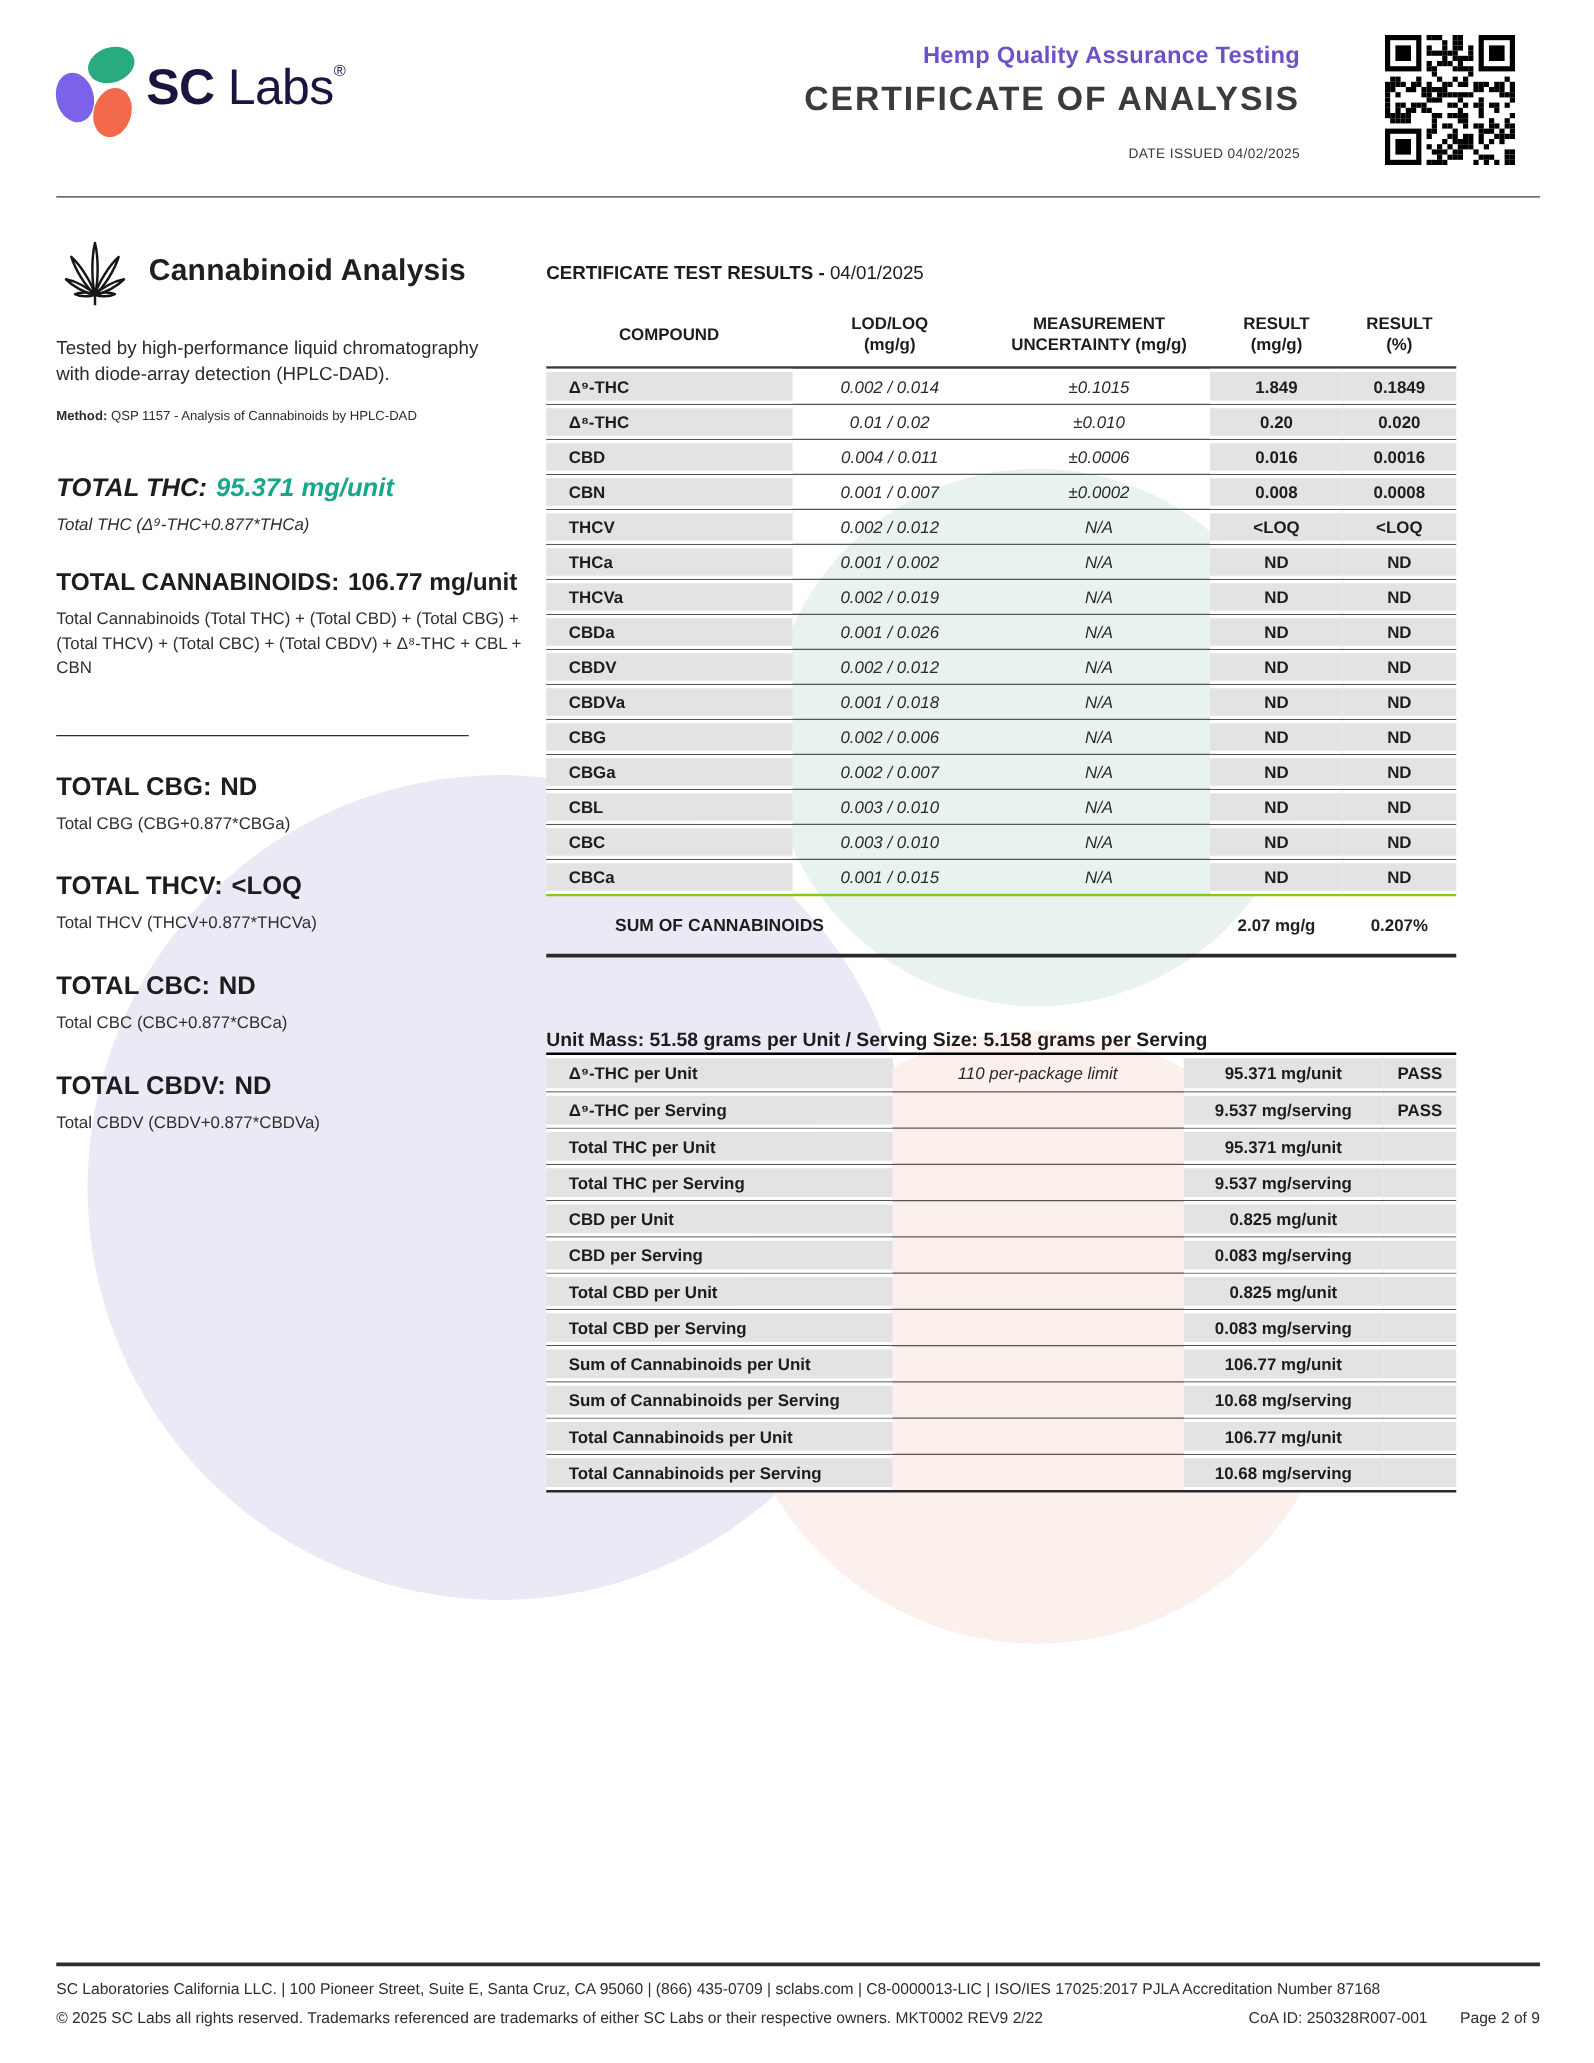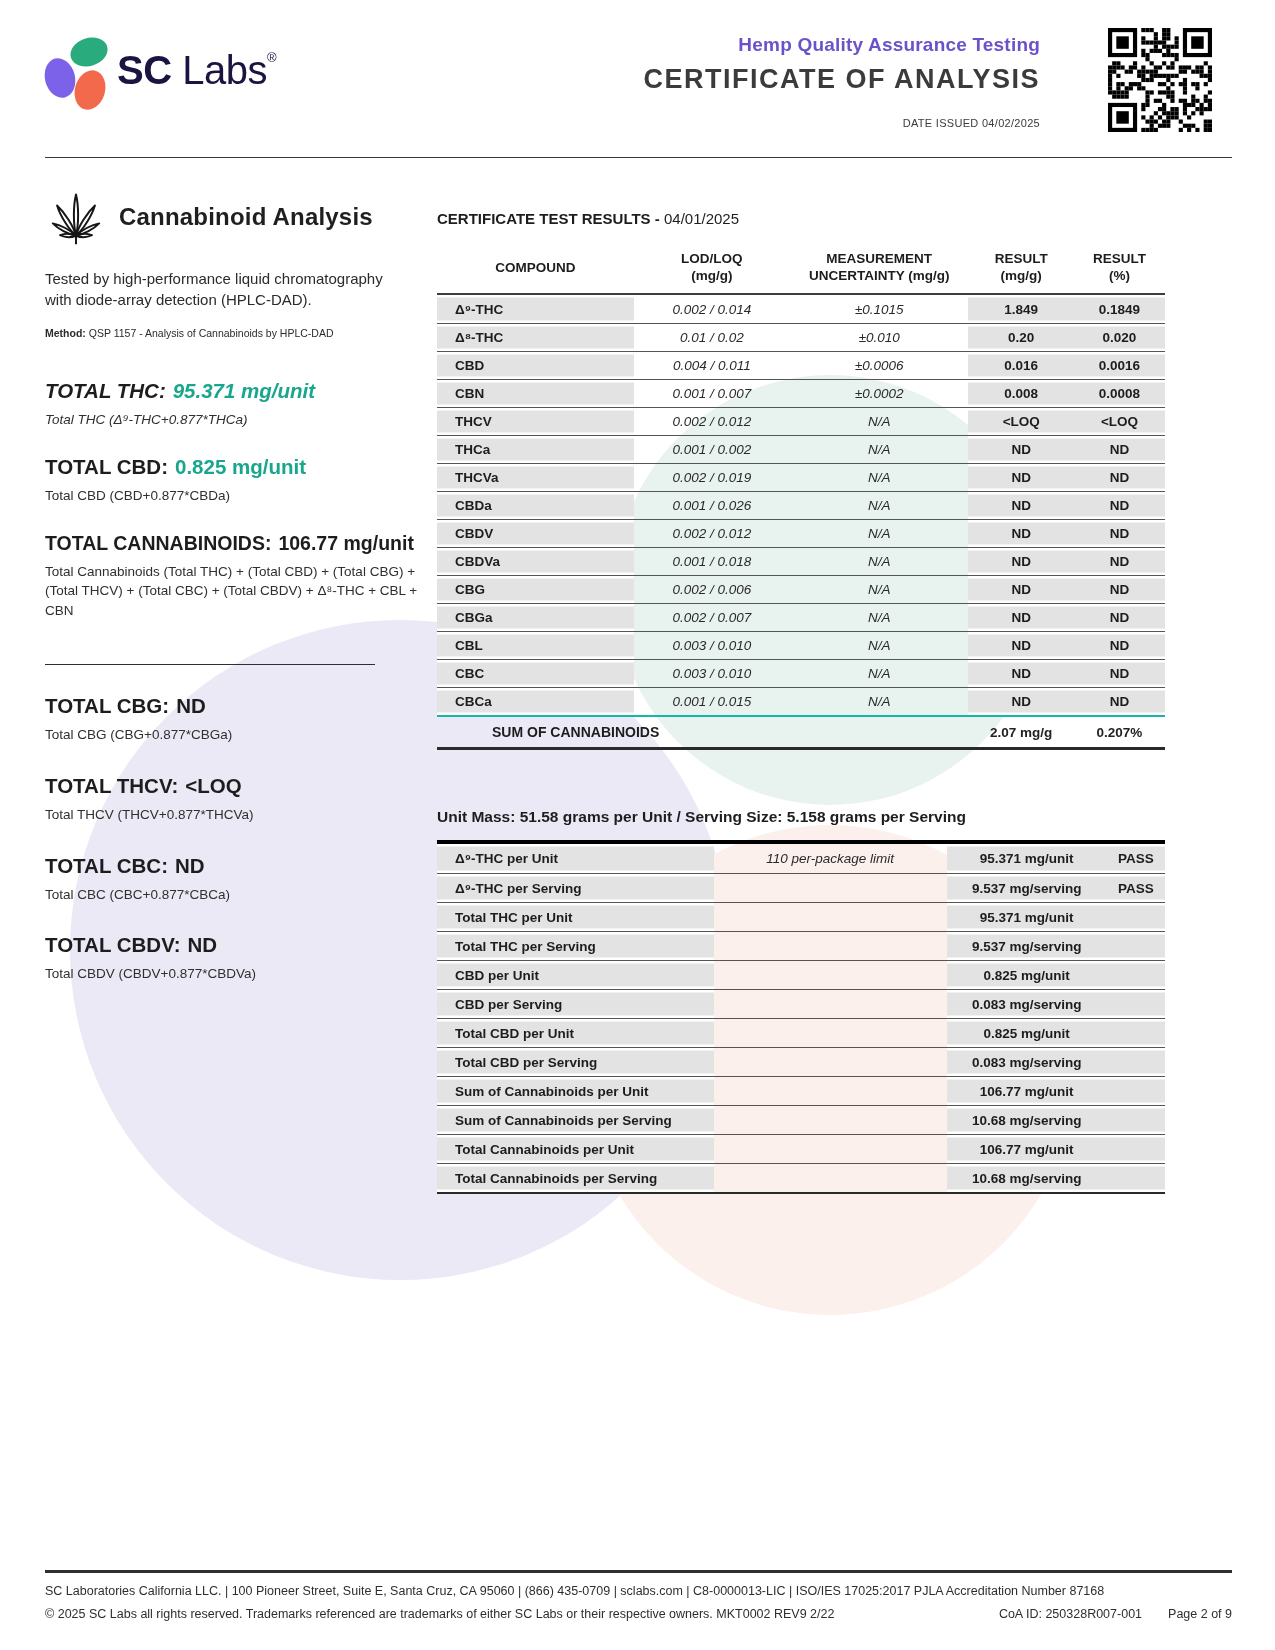--- a/index.html
+++ b/index.html
@@ -74,28 +74,28 @@
   .ital { font-style:italic; color:#2a2a2a; }
   .left-al { justify-content:flex-start; padding-left:18px; }
 
   
   .t1 .c1 { width:27%; }
   .t1 .c2 { width:21.5%; }
   .t1 .c3 { width:24.5%; }
   .t1 .c4 { width:14.5%; }
   .t1 .c5 { width:12.5%; }
 
-  .sumrow { display:flex; height:32px; border-top:2px solid #14b8a6; align-items:center; }
+  .sumrow { display:flex; height:48px; border-top:2px solid #84cc16; align-items:center; }
   .sum-label { width:73%; padding-left:55px; font-size:14px; font-weight:bold; color:#1d1d1d; }
   .sum-mg  { width:14.5%; text-align:center; font-size:13.5px; font-weight:bold; }
   .sum-pct { width:12.5%; text-align:center; font-size:13.5px; font-weight:bold; }
 
   .unit-mass { margin-top:58px; font-size:15.5px; font-weight:bold; color:#1d1d1d; }
 
-  .table2 { margin-top:14px; border-top:4px solid #000000; border-bottom:2.5px solid #2a2a2a; }
+  .table2 { border-top:2px solid #000000; border-bottom:2.5px solid #2a2a2a; }
   .t2 .c1 { width:38%; }
   .t2 .c2 { width:32%; }
   .t2 .c3 { width:22%; }
   .t2 .c4 { width:8%;text-align:center; }
   .t2 .trow { height:29px; }
 
   
   .footer { position:absolute; left:45px; top:1570px; width:1187px; }
   .footer-rule { border-top:3px solid #2e2e2e; }
   .footer-line1 { margin-top:11px; font-size:12.5px; color:#2e2e2e; }
@@ -372,24 +372,20 @@
       <div class="section-title">Cannabinoid Analysis</div>
     </div>
     <p class="desc">Tested by high-performance liquid chromatography with diode-array detection (HPLC-DAD).</p>
     <p class="method"><b>Method:</b> <span>QSP 1157 - Analysis of Cannabinoids by HPLC-DAD</span></p>
 
     <div class="total-block first">
       <div class="total-head"><span>TOTAL THC:</span><span class="tvalue green">95.371 mg/unit</span></div>
       <div class="tformula">Total THC (Δ⁹-THC+0.877*THCa)</div>
     </div>
     <div class="total-block">
-      <div class="total-head"><span>TOTAL CBD:</span><span class="tvalue green">0.825 mg/unit</span></div>
-      <div class="tformula">Total CBD (CBD+0.877*CBDa)</div>
-    </div>
-    <div class="total-block">
       <div class="total-head tight"><span>TOTAL CANNABINOIDS:</span><span class="tvalue">106.77 mg/unit</span></div>
       <div class="tformula">Total Cannabinoids (Total THC) + (Total CBD) + (Total CBG) + (Total THCV) + (Total CBC) + (Total CBDV) + Δ⁸-THC + CBL + CBN</div>
     </div>
 
     <div class="left-divider"></div>
 
     <div class="total-block secondary">
       <div class="total-head"><span>TOTAL CBG:</span><span class="tvalue">ND</span></div>
       <div class="tformula">Total CBG (CBG+0.877*CBGa)</div>
     </div>

